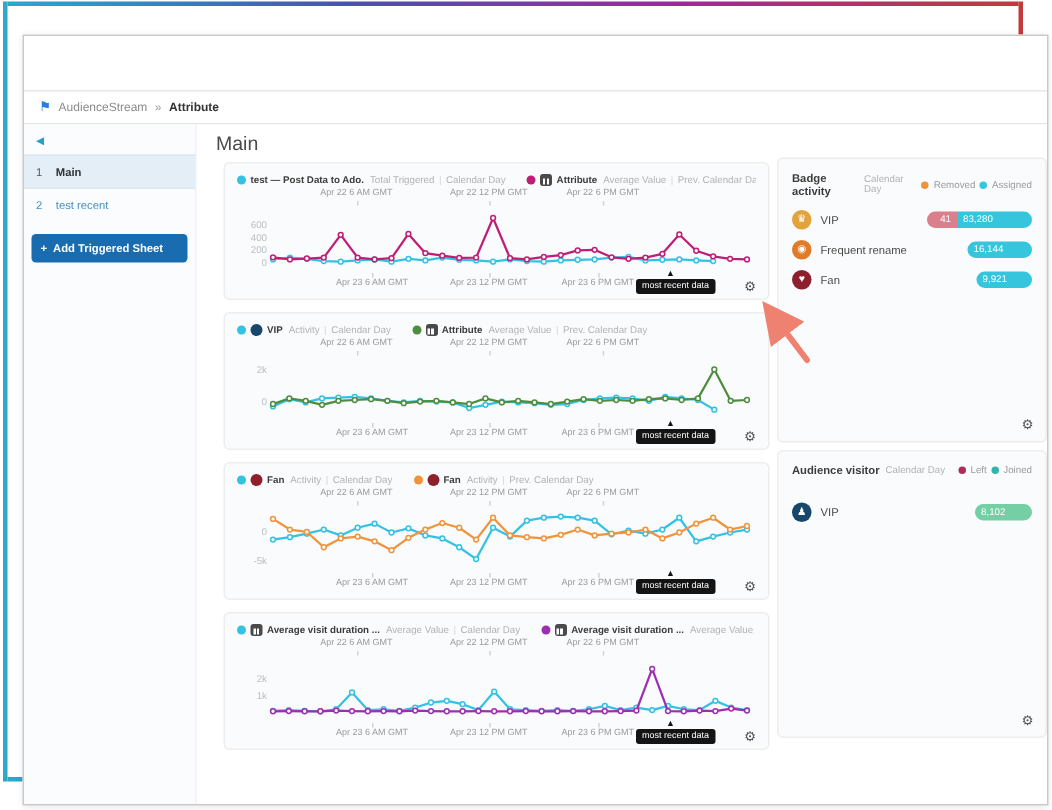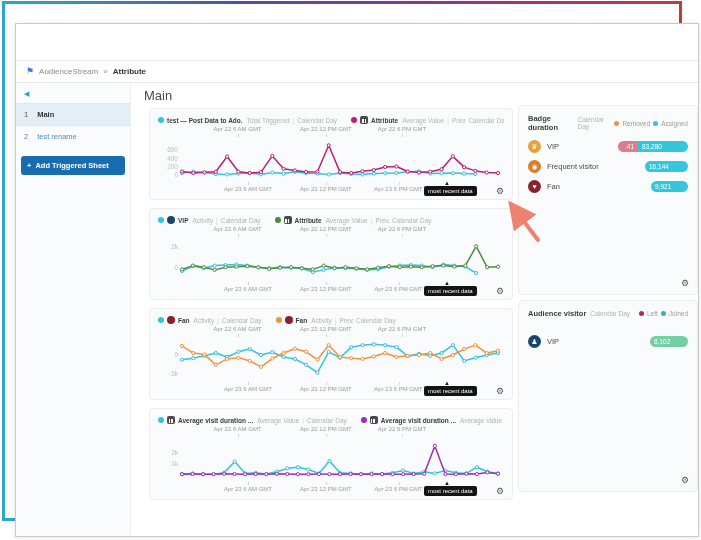--- a/index.html
+++ b/index.html
@@ -88,21 +88,21 @@
     </div>
 
     <div class="sidebar">
       <div class="collapse">◀</div>
       <div class="nav-item selected">
         <span class="nav-index">1</span>
         <span class="nav-label">Main</span>
       </div>
       <div class="nav-item link">
         <span class="nav-index">2</span>
-        <span class="nav-label">test rename</span>
+        <span class="nav-label">test recent</span>
       </div>
       <div class="add-btn">
         <span>+</span>
         <span>Add Triggered Sheet</span>
       </div>
     </div>
 
     <div class="main-area">
       <div class="main-title">Main</div>
 
@@ -491,41 +491,41 @@
           <span class="tooltip-wrap">
             <span class="tooltip-caret">▲</span>
             <span class="tooltip">most recent data</span>
           </span>
         </div>
         <span class="gear">⚙</span>
       </section>
 
       <section class="side-panel" style="top:22px;height:190px">
         <div class="side-header">
-          <span class="side-title">Badge duration</span>
+          <span class="side-title">Badge activity</span>
           <span class="side-period">Calendar Day</span>
           <span class="side-legend">
             <span class="ldot" style="background-color: rgb(240, 148, 60);"></span>
             <span>Removed</span>
             <span class="ldot" style="background-color: rgb(51, 198, 222);"></span>
             <span>Assigned</span>
           </span>
         </div>
         <div class="side-rows">
           <div class="side-row">
             <span class="badge-circle" style="background-color: rgb(226, 162, 60);"><i style="font-style:normal">♛</i></span>
             <span class="row-label">VIP</span>
             <span class="pills">
               <span class="pill removed" style="background-color: rgb(217, 128, 140);">41</span>
               <span class="pill joined-left w50" style="background-color: rgb(53, 198, 222);">83,280</span>
             </span>
           </div>
           <div class="side-row">
             <span class="badge-circle" style="background-color: rgb(224, 123, 40);"><i style="font-style:normal">◉</i></span>
-            <span class="row-label">Frequent visitor</span>
+            <span class="row-label">Frequent rename</span>
             <span class="pills">
               <span class="pill w43" style="background-color: rgb(53, 198, 222);">16,144</span>
             </span>
           </div>
           <div class="side-row">
             <span class="badge-circle" style="background-color: rgb(142, 31, 44);"><i style="font-style:normal">♥</i></span>
             <span class="row-label">Fan</span>
             <span class="pills">
               <span class="pill w37" style="background-color: rgb(53, 198, 222);">9,921</span>
             </span>

